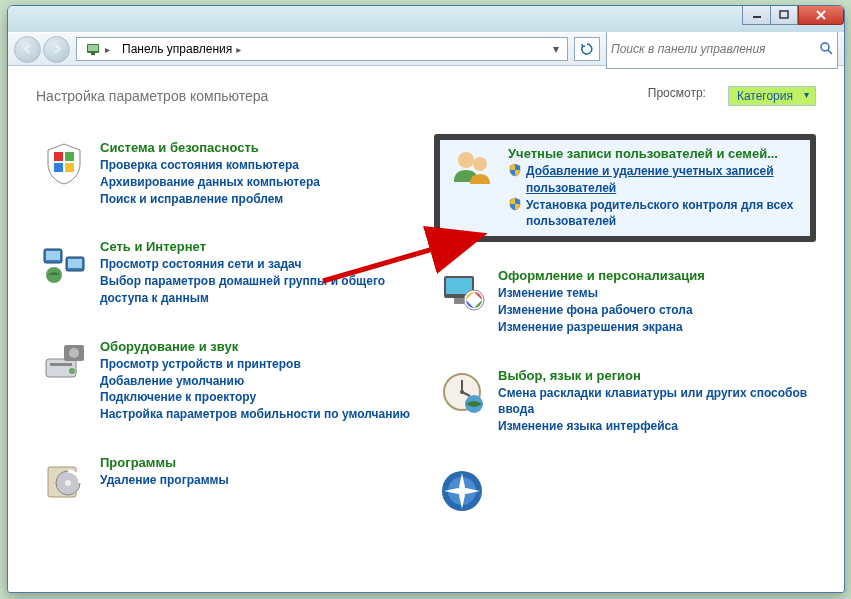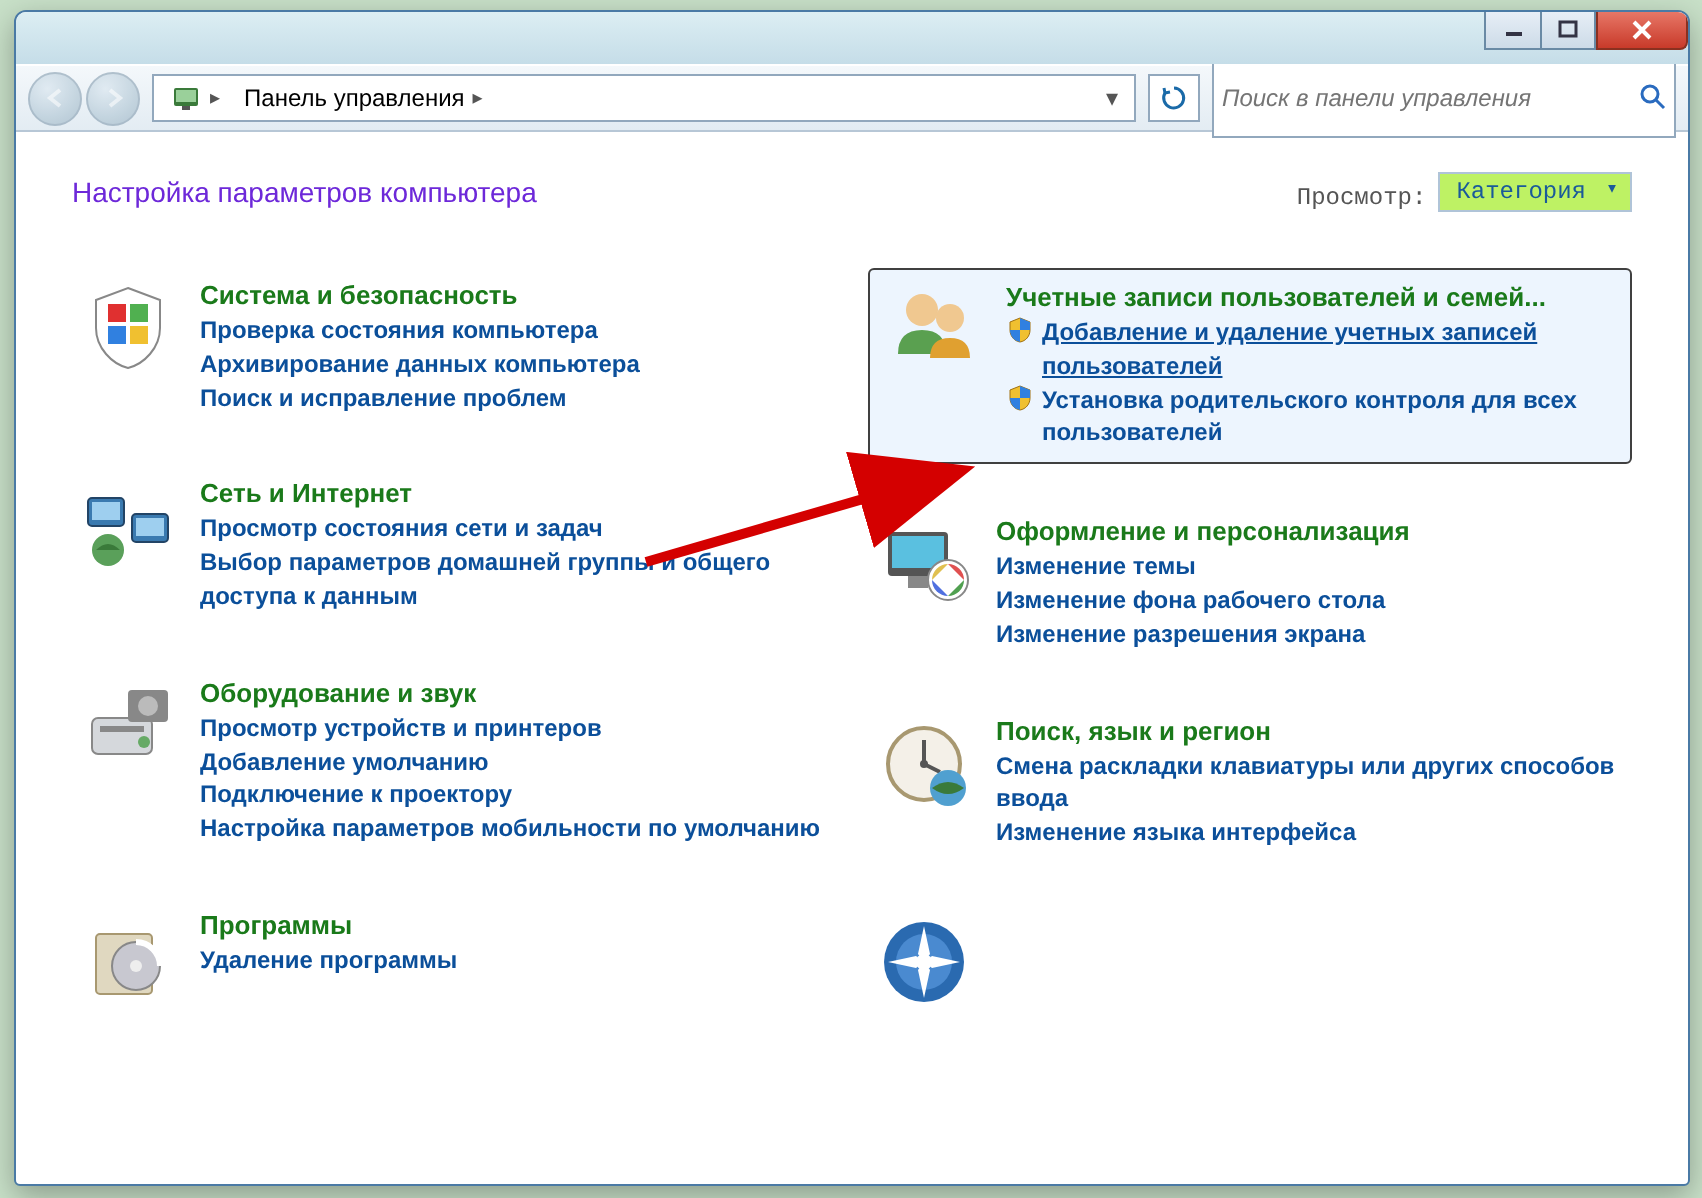--- a/index.html
+++ b/index.html
@@ -115,25 +115,25 @@
   height: calc(100% - 60px);
   overflow: hidden;
   position: relative;
 }
 .header-row {
   display:flex; justify-content:space-between; align-items:center;
   margin-bottom: 28px;
 }
 .header-row h1 {
   font-size: 14px; font-weight: normal;
-  color: #6d28d9;
+  color: #737373;
 }
 .view-select {
   font-size: 12px;
-  display:flex; align-items:flex-end; gap:6px;font-family:Liberation Mono, monospace;
+  display:flex; align-items:flex-start; gap:22px;
 }
 .view-select .lbl { color:#555; }
 .view-select .combo {
   border: 1px solid #b0c4d8;
   padding: 2px 22px 2px 8px;
   color:#1a5a9a;
   position:relative;
   cursor:pointer;
   background:#bef264;
 }
@@ -143,21 +143,21 @@
 
 .columns { display:flex; gap: 16px; }
 .col { flex:1;font-weight:bold; }
 .category {
   display:flex; gap:12px;
   margin-bottom: 20px;
   padding: 6px 4px;
 }
 .category.highlighted {
   background: #edf5fe;
-  border: 1px solid #404040;
+  border: 6px solid #404040;
   border-radius: 3px;
   padding: 6px 8px;
 }
 .cat-icon {
   width: 48px; height:48px; flex-shrink:0;
   display:flex; align-items:center; justify-content:center;
 }
 .cat-body { flex:1; }
 .cat-title {
   color: #1a7a1a;
@@ -418,21 +418,21 @@
               <svg width="48" height="48">
                 <circle cx="24" cy="24" r="18" fill="#f4f0e8" stroke="#a89870" stroke-width="2"></circle>
                 <circle cx="24" cy="24" r="2" fill="#555"></circle>
                 <line x1="24" y1="24" x2="24" y2="12" stroke="#555" stroke-width="2"></line>
                 <line x1="24" y1="24" x2="32" y2="28" stroke="#555" stroke-width="2"></line>
                 <circle cx="36" cy="36" r="9" fill="#50a0d0"></circle>
                 <path d="M28 36 Q36 30 44 36 Q36 42 28 36" fill="#3a7a3a"></path>
               </svg>
             </div>
             <div class="cat-body">
-              <div class="cat-title">Поиск, язык и регион</div>
+              <div class="cat-title">Выбор, язык и регион</div>
               <div class="cat-link">
                 <span>Смена раскладки клавиатуры или других способов ввода</span>
               </div>
               <div class="cat-link">
                 <span>Изменение языка интерфейса</span>
               </div>
             </div>
           </div>
           <div class="category">
             <div class="cat-icon">

